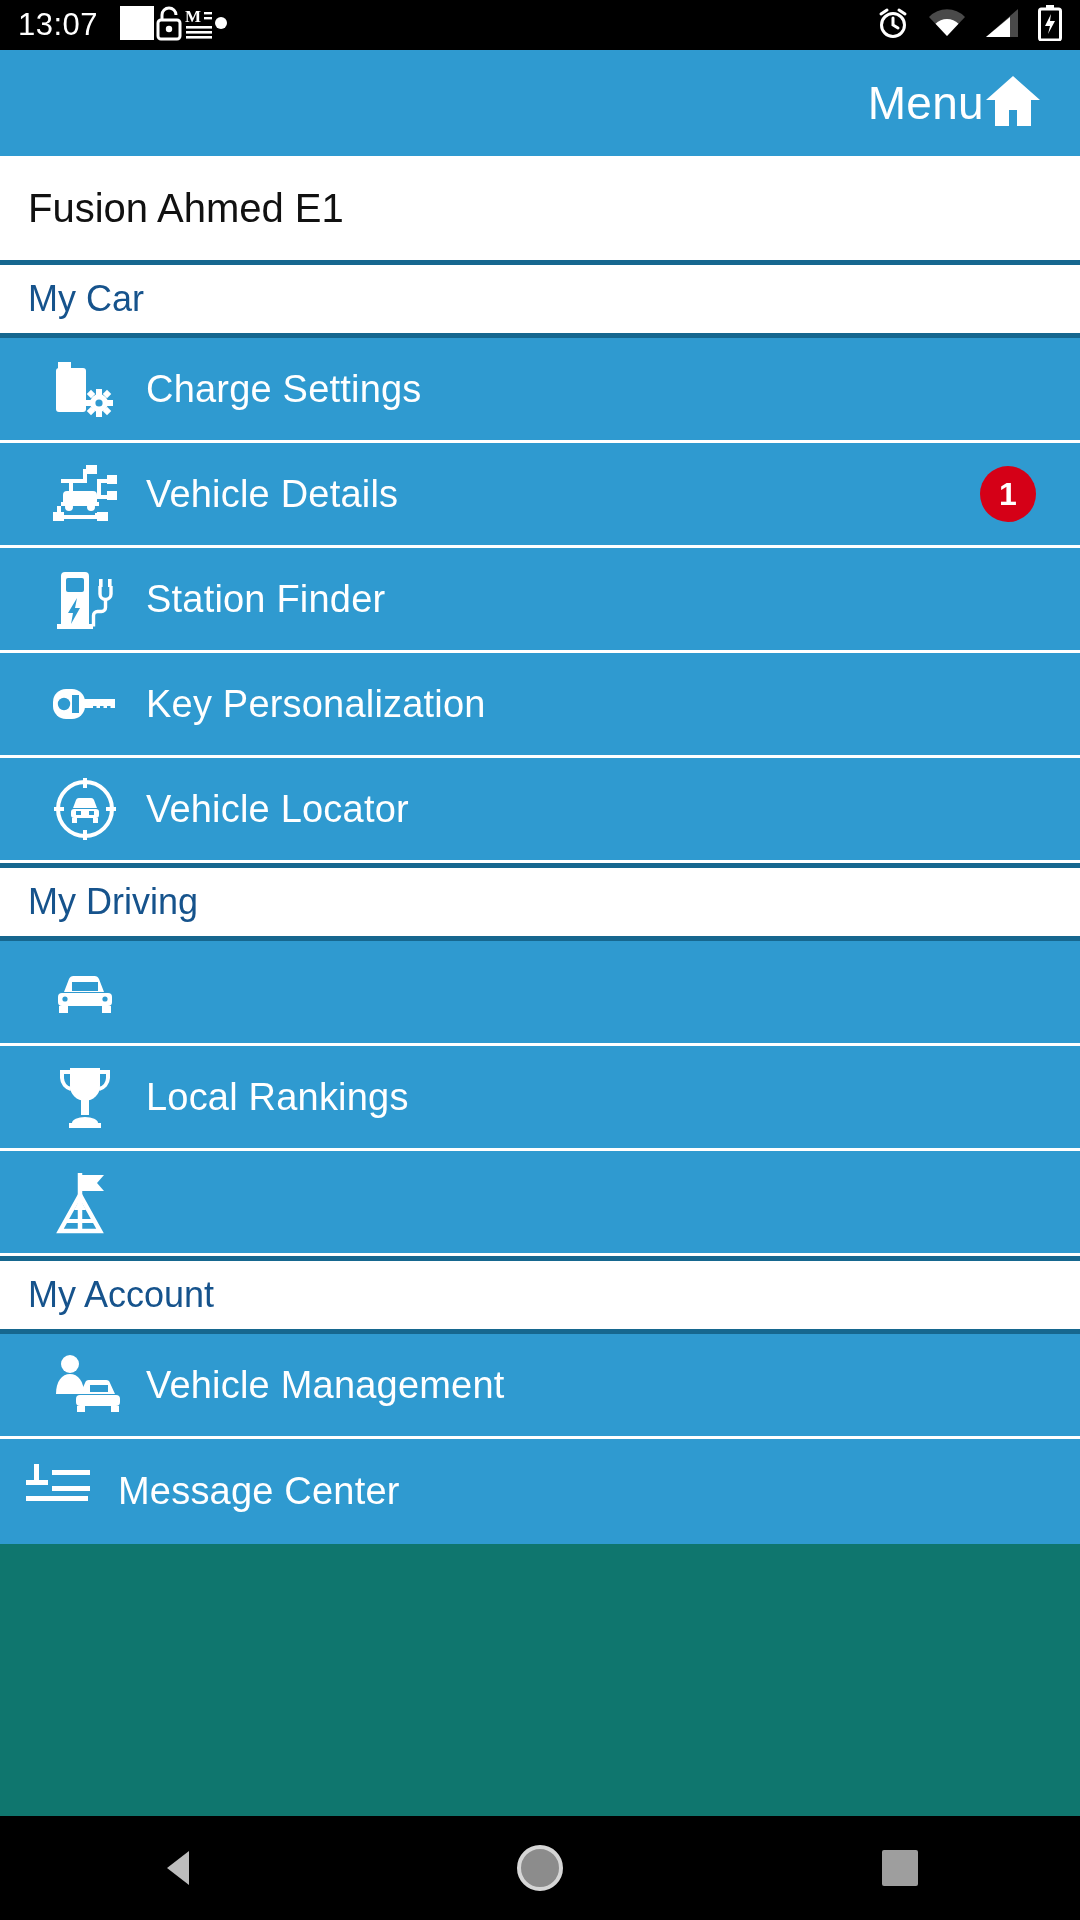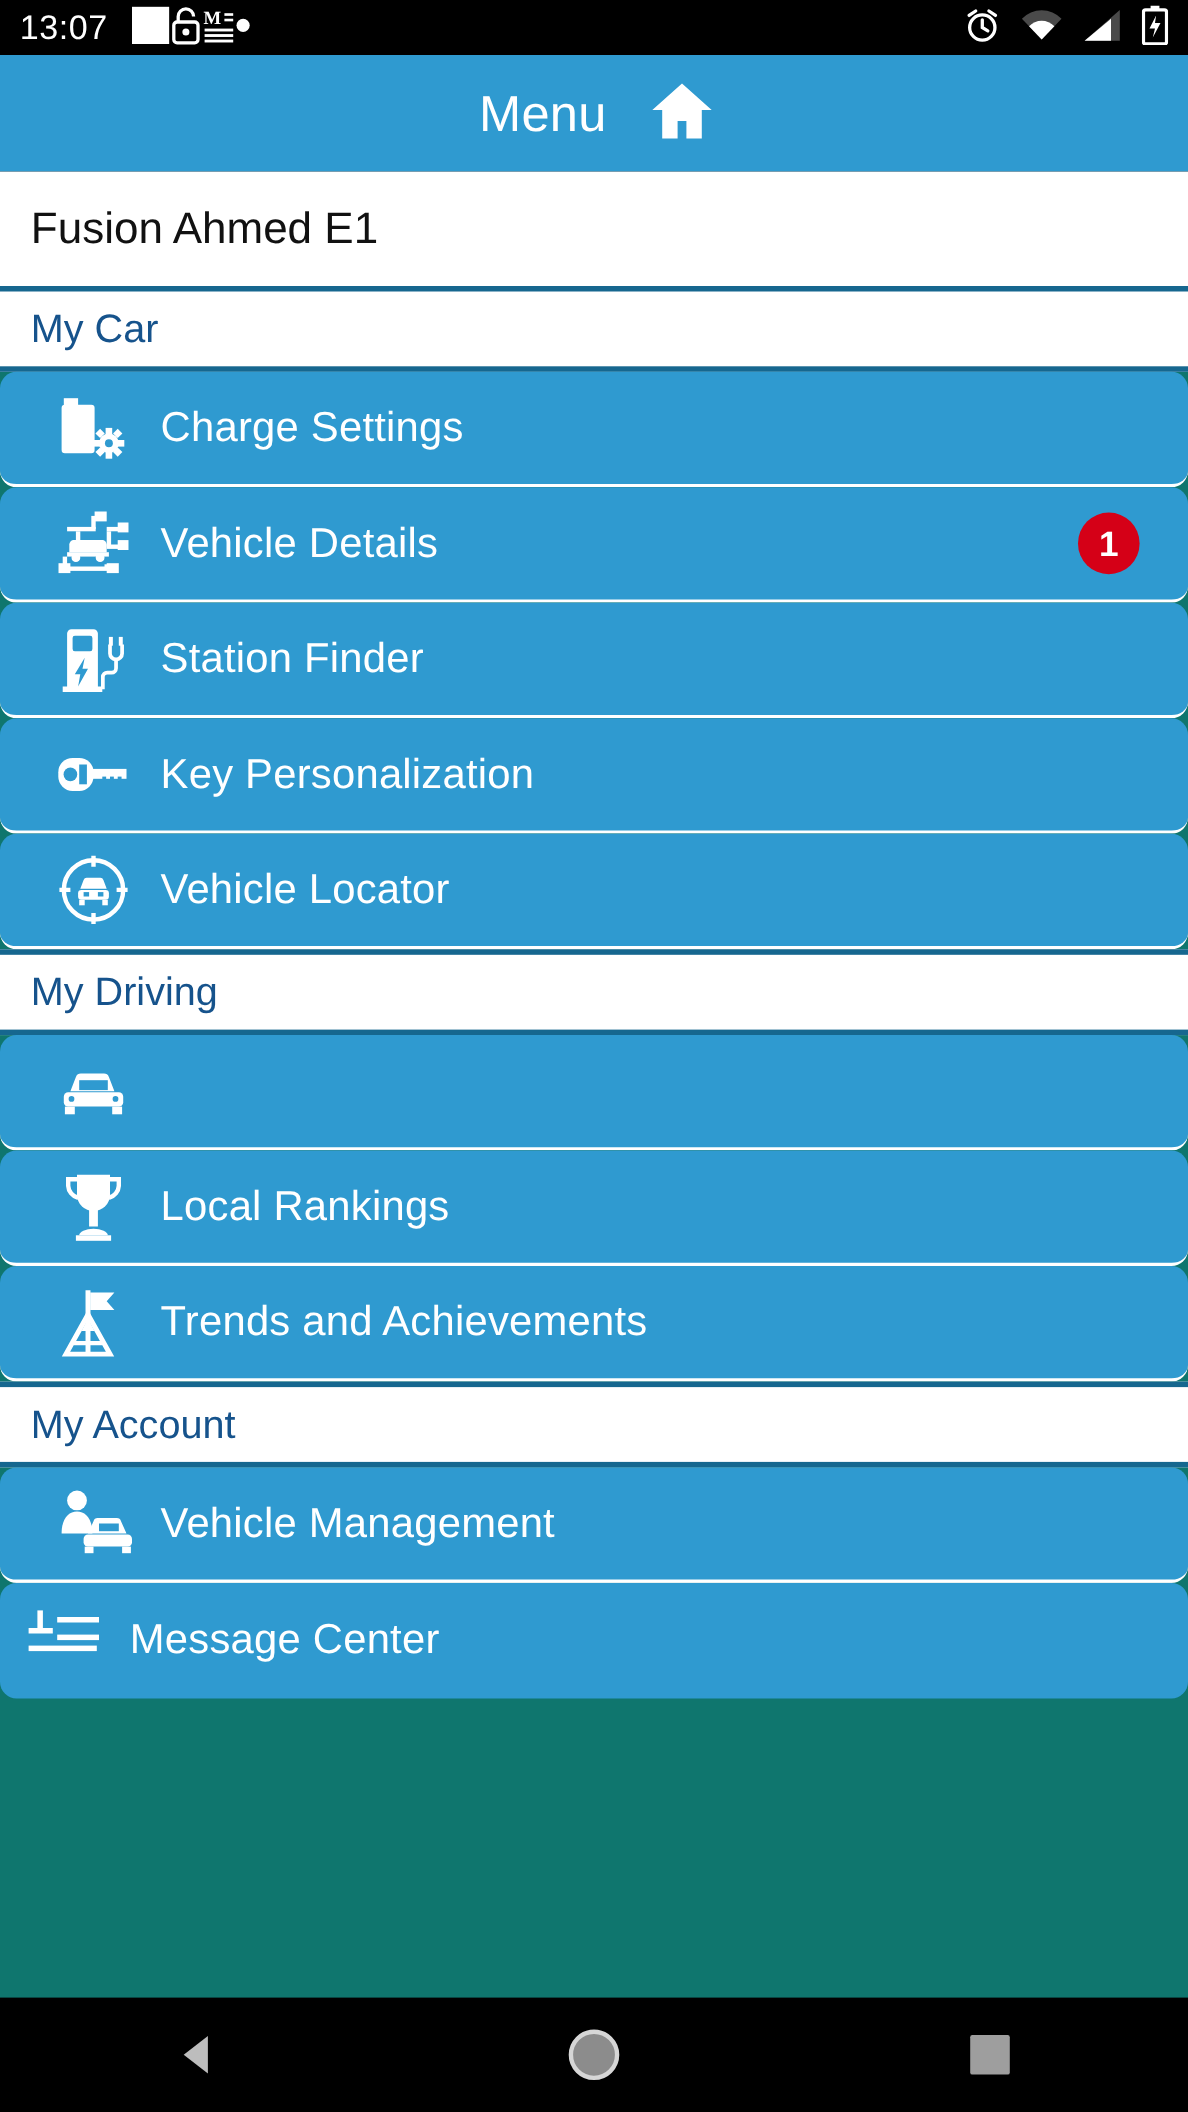--- a/index.html
+++ b/index.html
@@ -12,23 +12,22 @@
     display:flex; align-items:center; padding:0 18px;
   }
   .sb-time{ font-size:31px; font-weight:400; letter-spacing:.5px; margin-right:22px; }
   .sb-left{ display:flex; align-items:center; flex:1; }
   .sb-right{ display:flex; align-items:center; gap:18px; }
   .sb-ico{ display:block; }
 
   
   .appbar{
     height:106px; background:#2F9AD0;
-    display:flex; align-items:center; justify-content:center;
+    display:flex; align-items:center; justify-content:flex-end;
     padding:0 38px 0 42px;
-    gap:39px;
   }
   .appbar-title{ color:#fff; font-size:46px; font-weight:400; letter-spacing:.3px; }
 
   
   .vehicle-row{
     height:104px; background:#fff;
     display:flex; align-items:center; padding:0 28px;
   }
   .vehicle-name{ font-size:40px; color:#111; font-weight:400; }
 
@@ -44,21 +43,20 @@
   }
   .section-label{ color:#16538C; font-size:36px; font-weight:400; }
 
   
   .mrow{
     height:105px; background:#2F9AD0;
     display:flex; align-items:center;
     padding:0 32px 0 48px;
     border-bottom:3px solid #ffffff;
     position:relative;
-    border-radius:15px;
   }
   .mrow:last-child{ border-bottom:none;padding-left:20px; }
   .mrow-icon{
     width:74px; min-width:74px; height:74px;
     display:flex; align-items:center; justify-content:center;
     margin-right:24px;
   }
   .mrow-label{ color:#fff; font-size:38px; font-weight:400; letter-spacing:.2px; }
   .badge{
     position:absolute; right:44px; top:50%; transform:translateY(-50%);
@@ -315,21 +313,20 @@
     <div class="mrow">
       <span class="mrow-icon">
         <svg width="62" height="66" viewBox="0 0 62 66">
           <path d="M26 4 v58" stroke="#fff" stroke-width="4.5" fill="none"></path>
           <path d="M28 6 h22 l-7 8 7 8 h-22 z" fill="#fff"></path>
           <path d="M26 26 L6 62 h40 z" fill="none" stroke="#fff" stroke-width="4.5"></path>
           <path d="M26 30 l-6 11 h12 z" fill="#fff"></path>
           <path d="M13 52 h26" stroke="#fff" stroke-width="4" fill="none"></path>
         </svg>
       </span>
-      <span class="mrow-label">Trends and Achievements</span>
     </div>
 
     <div class="section">
       <span class="section-label">My Account</span>
     </div>
 
     <div class="mrow">
       <span class="mrow-icon">
         <svg width="70" height="62" viewBox="0 0 70 62">
           <circle cx="20" cy="10" r="9" fill="#fff"></circle>

